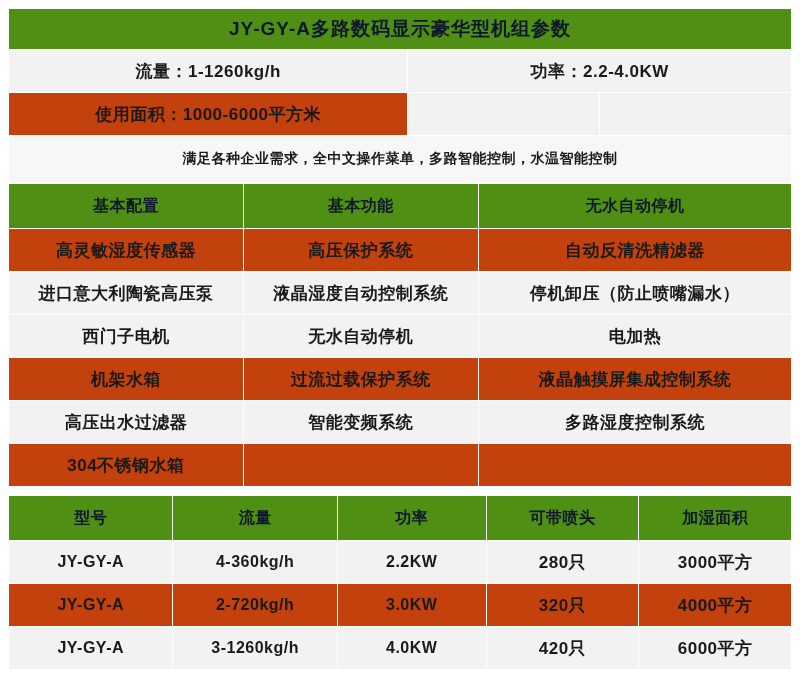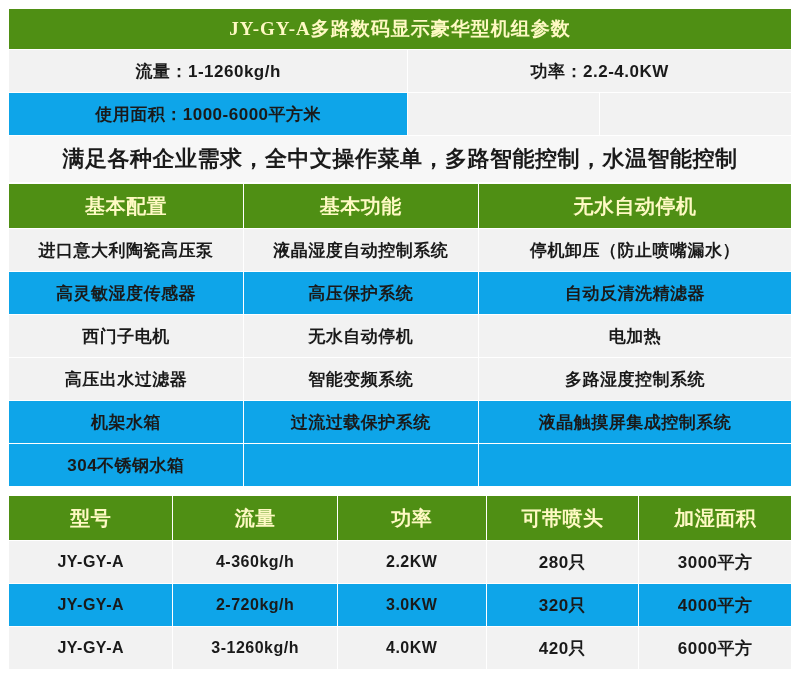--- a/index.html
+++ b/index.html
@@ -29,54 +29,53 @@
     text-align: center;
     vertical-align: middle;
     font-weight: bold;
     font-size: 17px;
     padding: 0;
     height: 42px;
     letter-spacing: 0.5px;
   }
   .green {
     background: #4f8f14;
-    color: #fef9c3;
-    font-family: Liberation Serif, serif;
+    color: #0f172a;
   }
   .title-row td {
     height: 40px;
     font-size: 19px;
     letter-spacing: 1px;
   }
   .light {
     background: #f2f2f2;
     margin-top: 22px;
   }
   .gray {
-    background: #0ea5e9;
+    background: #c2410c;
   }
   .blank {
     background: #f2f2f2;
   }
   .note td {
     background: #f7f7f7;
-    font-size: 22px;
+    font-size: 14px;
     height: 46px;
   }
   .spacer {
     height: 8px;
   }
   .spacer td {
     border: none;
     background: #ffffff;
     height: 8px;
   }
   .hdr td {
     height: 44px;
-    font-size: 20px;
+    font-size: 16px;
   }
   .mono {
     font-family: Liberation Sans, sans-serif;
     font-size: 16px;
   }
 </style>
 </head>
 <body>
 
 <div class="sheet">
@@ -113,43 +112,43 @@
       <col style="width:30%">
       <col style="width:40%">
     </colgroup>
     <tbody>
       <tr class="hdr">
         <td class="green">基本配置</td>
         <td class="green">基本功能</td>
         <td class="green">无水自动停机</td>
       </tr>
       <tr>
+        <td class="gray">高灵敏湿度传感器</td>
+        <td class="gray">高压保护系统</td>
+        <td class="gray">自动反清洗精滤器</td>
+      </tr>
+      <tr>
         <td class="light">进口意大利陶瓷高压泵</td>
         <td class="light">液晶湿度自动控制系统</td>
         <td class="light">停机卸压（防止喷嘴漏水）</td>
       </tr>
       <tr>
-        <td class="gray">高灵敏湿度传感器</td>
-        <td class="gray">高压保护系统</td>
-        <td class="gray">自动反清洗精滤器</td>
-      </tr>
-      <tr>
         <td class="light">西门子电机</td>
         <td class="light">无水自动停机</td>
         <td class="light">电加热</td>
       </tr>
       <tr>
+        <td class="gray">机架水箱</td>
+        <td class="gray">过流过载保护系统</td>
+        <td class="gray">液晶触摸屏集成控制系统</td>
+      </tr>
+      <tr>
         <td class="light">高压出水过滤器</td>
         <td class="light">智能变频系统</td>
         <td class="light">多路湿度控制系统</td>
-      </tr>
-      <tr>
-        <td class="gray">机架水箱</td>
-        <td class="gray">过流过载保护系统</td>
-        <td class="gray">液晶触摸屏集成控制系统</td>
       </tr>
       <tr>
         <td class="gray">304不锈钢水箱</td>
         <td class="gray"></td>
         <td class="gray"></td>
       </tr>
     </tbody>
   </table>
 
   <table>

